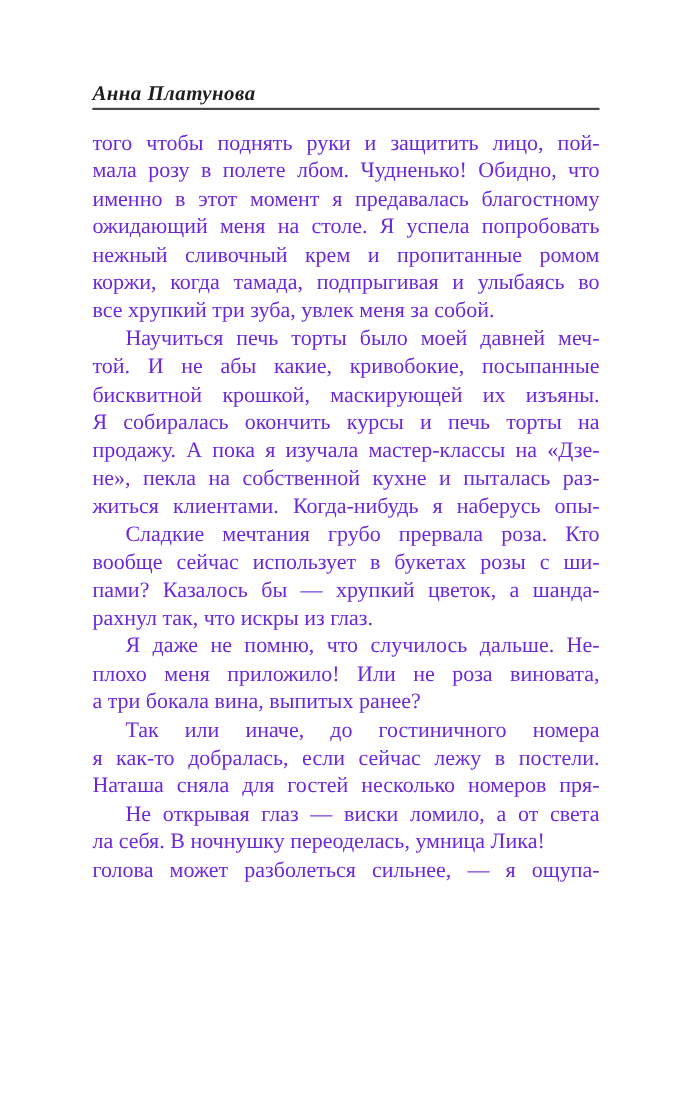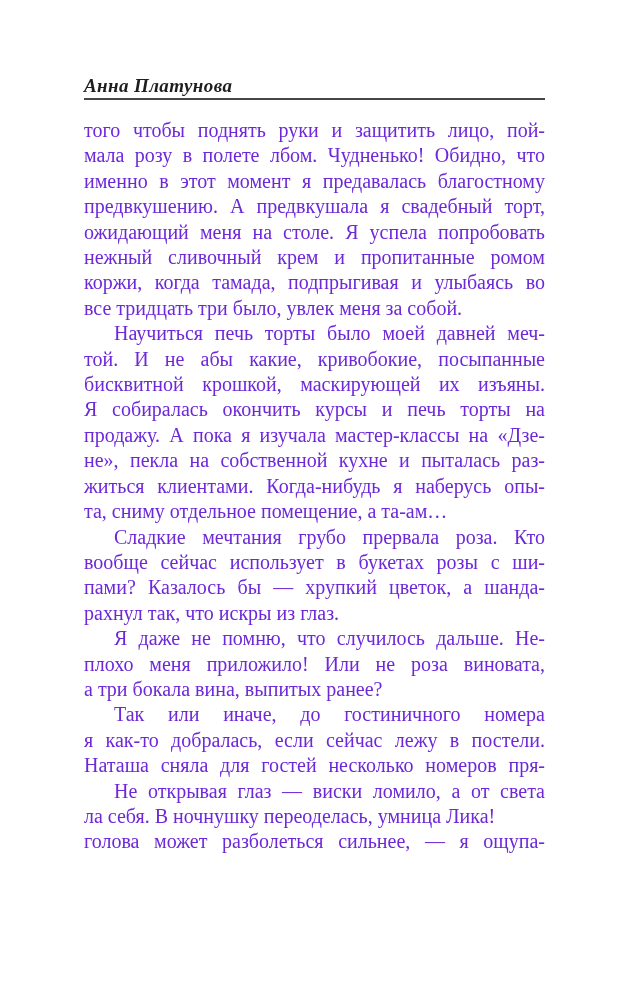--- a/index.html
+++ b/index.html
@@ -77,33 +77,31 @@
 
   <div class="running-header">
     <div class="author">Анна Платунова</div>
     <div class="header-rule"></div>
   </div>
 
   <div class="page-text">
       <div class="line just">того чтобы поднять руки и защитить лицо, пой-</div>
       <div class="line just">мала розу в полете лбом. Чудненько! Обидно, что</div>
       <div class="line just">именно в этот момент я предавалась благостному</div>
-      <div class="line just">предвкушению. А предвкушала я свадебный торт,</div>
       <div class="line just">ожидающий меня на столе. Я успела попробовать</div>
       <div class="line just">нежный сливочный крем и пропитанные ромом</div>
       <div class="line just">коржи, когда тамада, подпрыгивая и улыбаясь во</div>
-      <div class="line">все тридцать три было, увлек меня за собой.</div>
+      <div class="line">все хрупкий три зуба, увлек меня за собой.</div>
       <div class="line just first-indent">Научиться печь торты было моей давней меч-</div>
       <div class="line just">той. И не абы какие, кривобокие, посыпанные</div>
       <div class="line just">бисквитной крошкой, маскирующей их изъяны.</div>
       <div class="line just">Я собиралась окончить курсы и печь торты на</div>
       <div class="line just">продажу. А пока я изучала мастер-классы на «Дзе-</div>
       <div class="line just">не», пекла на собственной кухне и пыталась раз-</div>
       <div class="line just">житься клиентами. Когда-нибудь я наберусь опы-</div>
-      <div class="line">та, сниму отдельное помещение, а та-ам…</div>
       <div class="line just first-indent">Сладкие мечтания грубо прервала роза. Кто</div>
       <div class="line just">вообще сейчас использует в букетах розы с ши-</div>
       <div class="line just">пами? Казалось бы — хрупкий цветок, а шанда-</div>
       <div class="line">рахнул так, что искры из глаз.</div>
       <div class="line just first-indent">Я даже не помню, что случилось дальше. Не-</div>
       <div class="line just">плохо меня приложило! Или не роза виновата,</div>
       <div class="line">а три бокала вина, выпитых ранее?</div>
       <div class="line just first-indent">Так или иначе, до гостиничного номера</div>
       <div class="line just">я как-то добралась, если сейчас лежу в постели.</div>
       <div class="line just">Наташа сняла для гостей несколько номеров пря-</div>

